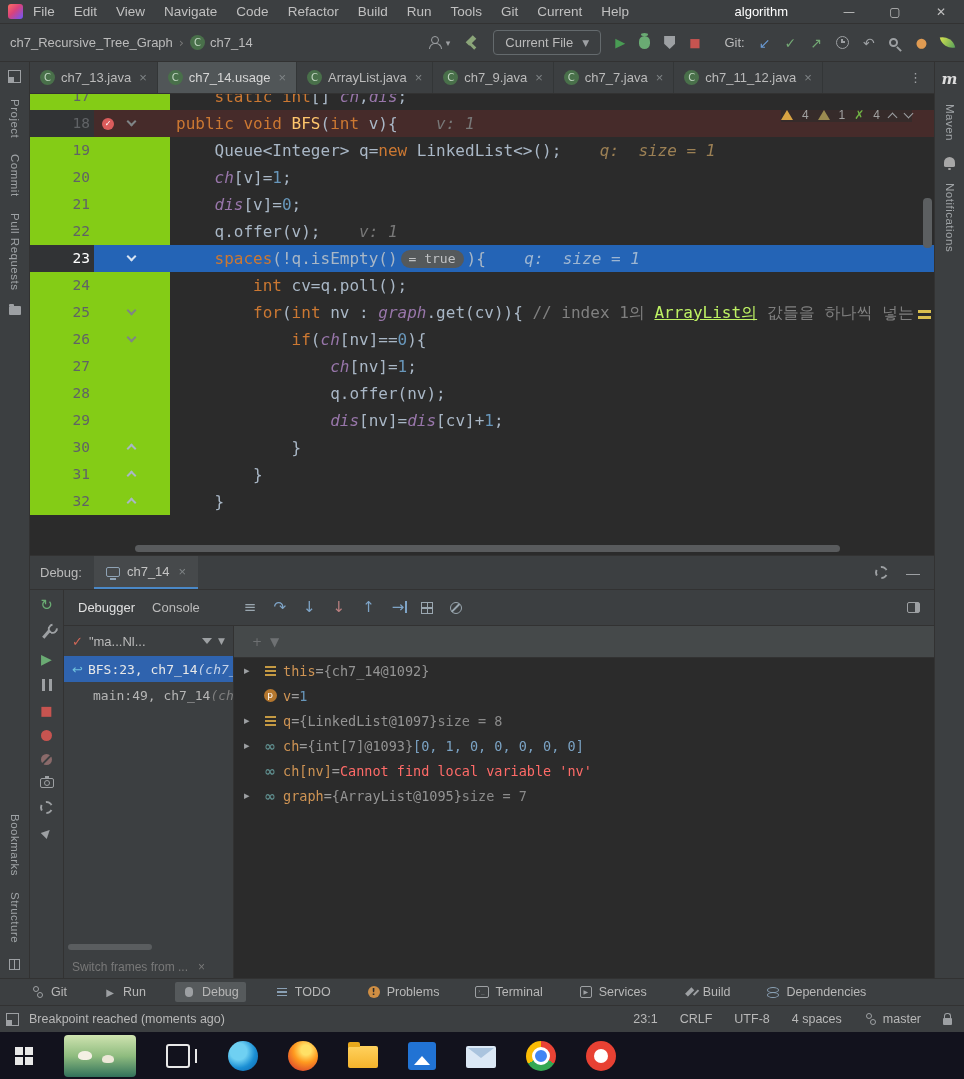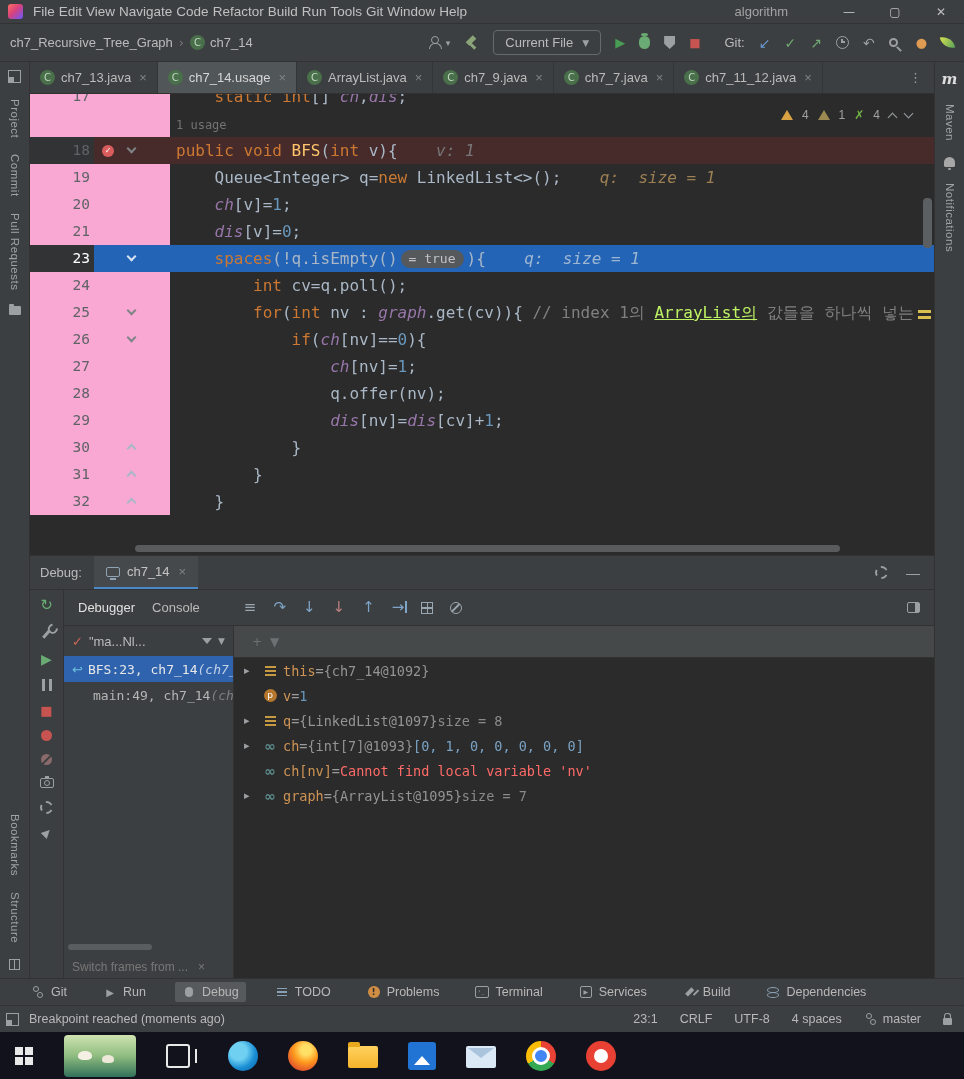--- a/index.html
+++ b/index.html
@@ -2,23 +2,23 @@
 <html><head>
 <meta charset="utf-8">
 <style>
 *{margin:0;padding:0;box-sizing:border-box}
 html,body{width:964px;height:1079px;overflow:hidden;background:#2b2b2b}
 .screen{width:964px;height:1079px;display:flex;flex-direction:column;font-family:"Liberation Sans",sans-serif;color:#bbb;font-size:13px}
 
 
 .titlebar{height:24px;background:#3c3f41;display:flex;align-items:center;flex:none;border-bottom:1px solid #323232}
 .ij-logo{width:15px;height:15px;margin:0 10px 0 8px;border-radius:3px;background:linear-gradient(135deg,#ff6f61,#d8427c 45%,#6b57ff);flex:none}
-.menus{display:flex;gap:4px;font-size:13.5px;color:#c0c0c0}
+.menus{display:flex;gap:19px;font-size:13.5px;color:#c0c0c0}
 .menu-item{cursor:default}
-.project-name{margin-left:auto;color:#a3a3a3}
+.project-name{margin-left:auto;color:#ffffff}
 .win-controls{display:flex;margin-left:38px;flex:none}
 .win-btn{width:46px;height:24px;display:flex;align-items:center;justify-content:center;color:#c0c0c0;font-family:"DejaVu Sans",sans-serif;font-size:12px}
 
 
 .toolbar{height:38px;background:#3c3f41;border-bottom:1px solid #323232;display:flex;align-items:center;padding:0 10px;flex:none}
 .crumb{color:#bbb;font-size:13px}
 .crumb-sep{color:#777;margin:0 6px;font-family:"DejaVu Sans",sans-serif}
 .i-class{width:15px;height:15px;border-radius:50%;background:#49704a;color:#c2d6c2;font:10px/15px "DejaVu Sans",sans-serif;text-align:center;flex:none;display:inline-block}
 .crumb-file{margin-left:5px;color:#bbb}
 .tb-right{display:flex;align-items:center;gap:14px;margin-left:auto}
@@ -73,21 +73,21 @@
 .tabbar{height:32px;background:#3c3f41;border-bottom:1px solid #323232;display:flex;align-items:stretch;flex:none}
 .etab{display:flex;align-items:center;gap:6px;padding:0 10px;font-size:13px;color:#bbb;border-right:1px solid #333637}
 .etab.active{background:#515658;color:#d6d6d6}
 .etab-x{color:#7f8486;font-size:13px;margin-left:2px}
 .tab-extra{margin-left:auto;display:flex;align-items:center;padding-right:12px;color:#9da0a3;font-family:"DejaVu Sans",sans-serif}
 
 
 .editor{height:461px;position:relative;background:#2b2b2b;overflow:hidden;font-family:"DejaVu Sans Mono",monospace;font-size:16px;flex:none}
 .crow{height:27px;display:flex}
 .crow:first-child{margin-top:-11px}
-.gutter{width:140px;flex:none;position:relative;background:#f9a8d4}
+.gutter{width:140px;flex:none;position:relative;background:#84cc16}
 .crow.bg-bp .gutter{background:linear-gradient(90deg,#313335 0 64px,#462b2a 64px 100%)}
 .crow.bg-exec .gutter{background:linear-gradient(90deg,#313335 0 64px,#2464b6 64px 100%)}
 .lnum{position:absolute;left:0;top:0;width:60px;line-height:27px;text-align:right;color:#606366;font-size:14.5px}
 .lnum-exec{color:#fff}
 .i-bp{position:absolute;left:72px;top:50%;margin-top:-6px;width:12px;height:12px;border-radius:50%;background:#db5c5c;color:#fff;font:bold 8px/12px "DejaVu Sans",sans-serif;text-align:center}
 .fold-down{position:absolute;left:98px;top:50%;margin-top:-6px;width:7px;height:7px;border-right:2px solid #7f8486;border-bottom:2px solid #7f8486;transform:rotate(45deg)}
 .fold-up{position:absolute;left:98px;top:50%;margin-top:-3px;width:7px;height:7px;border-right:2px solid #a9b7c6;border-top:2px solid #a9b7c6;transform:rotate(-45deg)}
 .bg-exec .fold-down{border-color:#d7e3f2}
 .codeline{flex:1;min-width:0;overflow:hidden;white-space:pre;line-height:27px;padding-left:6px}
 .crow.bg-bp .codeline{background:#462b2a}
@@ -258,21 +258,21 @@
         <span class="menu-item">File</span>
         <span class="menu-item">Edit</span>
         <span class="menu-item">View</span>
         <span class="menu-item">Navigate</span>
         <span class="menu-item">Code</span>
         <span class="menu-item">Refactor</span>
         <span class="menu-item">Build</span>
         <span class="menu-item">Run</span>
         <span class="menu-item">Tools</span>
         <span class="menu-item">Git</span>
-        <span class="menu-item">Window</span>
+        <span class="menu-item">Current</span>
         <span class="menu-item">Help</span>
       </div>
     <span class="project-name">algorithm</span>
     <div class="win-controls">
       <span class="win-btn">—</span>
       <span class="win-btn">▢</span>
       <span class="win-btn">✕</span>
     </div>
   </div>
 
@@ -362,26 +362,20 @@
       </div>
 
       <div class="editor">
         <div id="code">
             <div class="crow">
               <div class="gutter">
                 <span class="lnum">17</span>
               </div>
               <div class="codeline"><span class="tk-pln">    </span><span class="tk-kw">static int</span><span class="tk-pln">[] </span><span class="tk-fld">ch</span><span class="tk-pln">,</span><span class="tk-fld">dis</span><span class="tk-pln">;</span></div>
             </div>
-            <div class="crow">
-              <div class="gutter">
-                <span class="lnum"></span>
-              </div>
-              <div class="codeline"><span class="tk-usage">1 usage</span></div>
-            </div>
             <div class="crow bg-bp">
               <div class="gutter">
                 <span class="lnum">18</span>
                 <span class="i-bp">✓</span>
                 <span class="fold-down"></span>
               </div>
               <div class="codeline"><span class="tk-kw">public void </span><span class="tk-mth">BFS</span><span class="tk-pln">(</span><span class="tk-kw">int</span><span class="tk-pln"> v){</span><span class="tk-hint">    v: 1</span></div>
             </div>
             <div class="crow">
               <div class="gutter">
@@ -393,20 +387,26 @@
               <div class="gutter">
                 <span class="lnum">20</span>
               </div>
               <div class="codeline"><span class="tk-pln">    </span><span class="tk-fld">ch</span><span class="tk-pln">[v]=</span><span class="tk-num">1</span><span class="tk-pln">;</span></div>
             </div>
             <div class="crow">
               <div class="gutter">
                 <span class="lnum">21</span>
               </div>
               <div class="codeline"><span class="tk-pln">    </span><span class="tk-fld">dis</span><span class="tk-pln">[v]=</span><span class="tk-num">0</span><span class="tk-pln">;</span></div>
+            </div>
+            <div class="crow">
+              <div class="gutter">
+                <span class="lnum">22</span>
+              </div>
+              <div class="codeline"><span class="tk-pln">    </span><span class="tk-pln">q.offer(v);</span><span class="tk-hint">    v: 1</span></div>
             </div>
             <div class="crow bg-exec">
               <div class="gutter">
                 <span class="lnum lnum-exec">23</span>
                 <span class="fold-down"></span>
               </div>
               <div class="codeline"><span class="tk-pln">    </span><span class="tk-kw">spaces</span><span class="tk-pln">(!q.isEmpty()</span><span class="tk-chip">= true</span><span class="tk-pln">){</span><span class="tk-hint2">    q:  size = 1</span></div>
             </div>
             <div class="crow">
               <div class="gutter">

